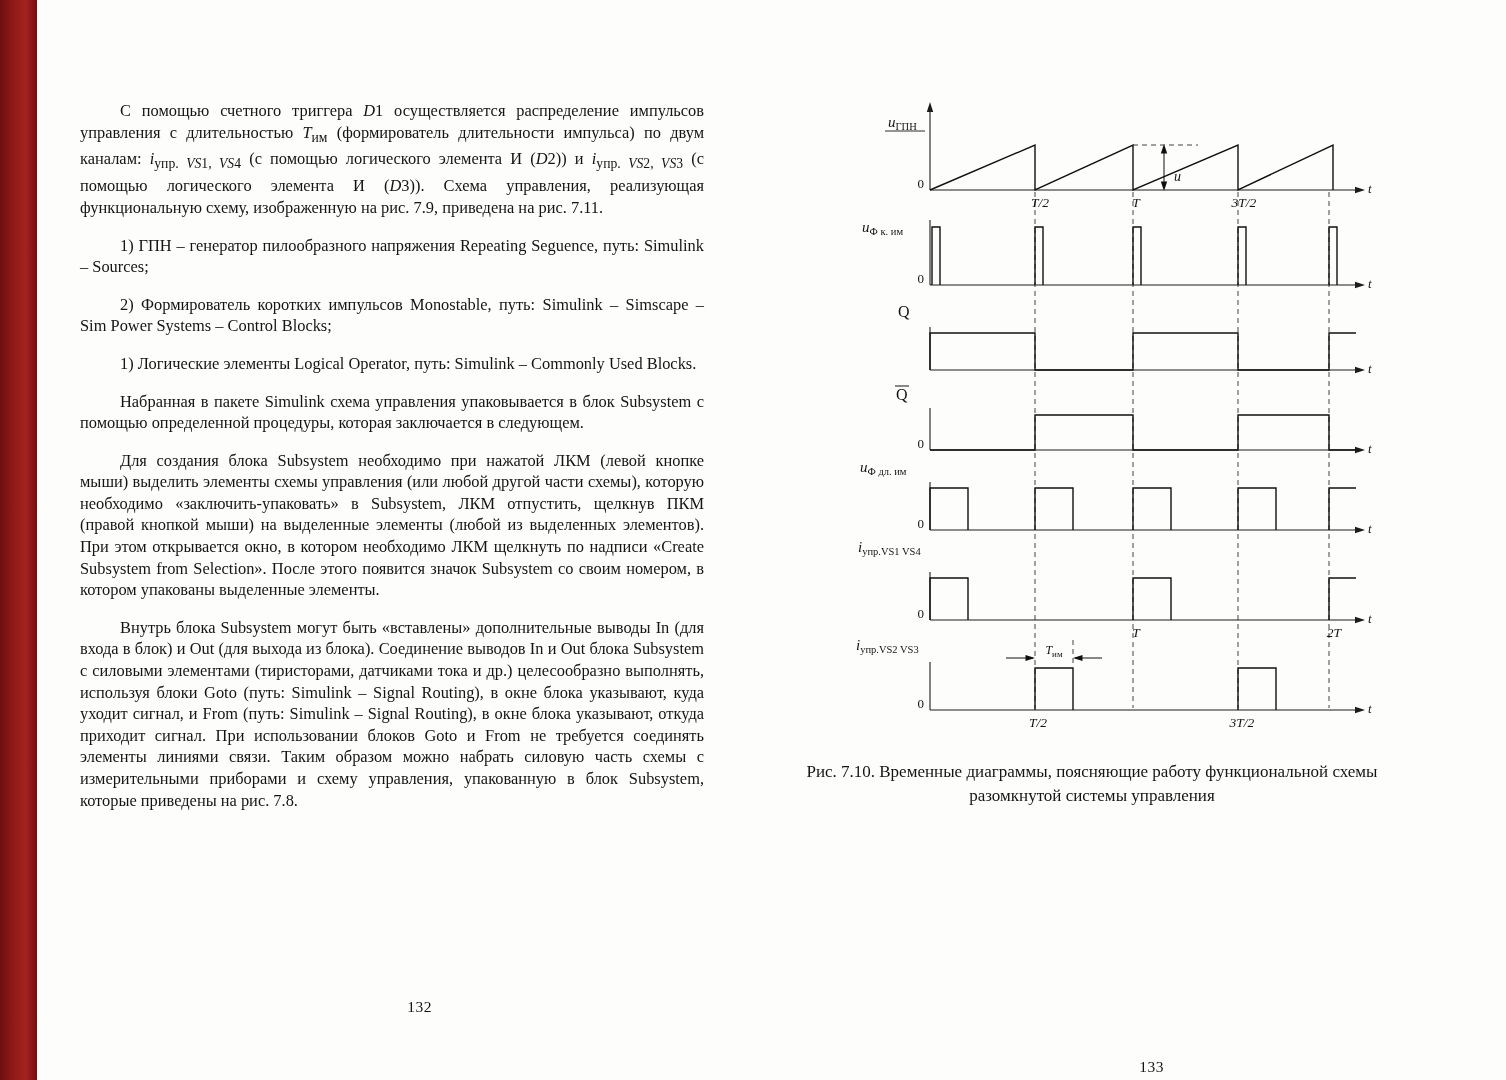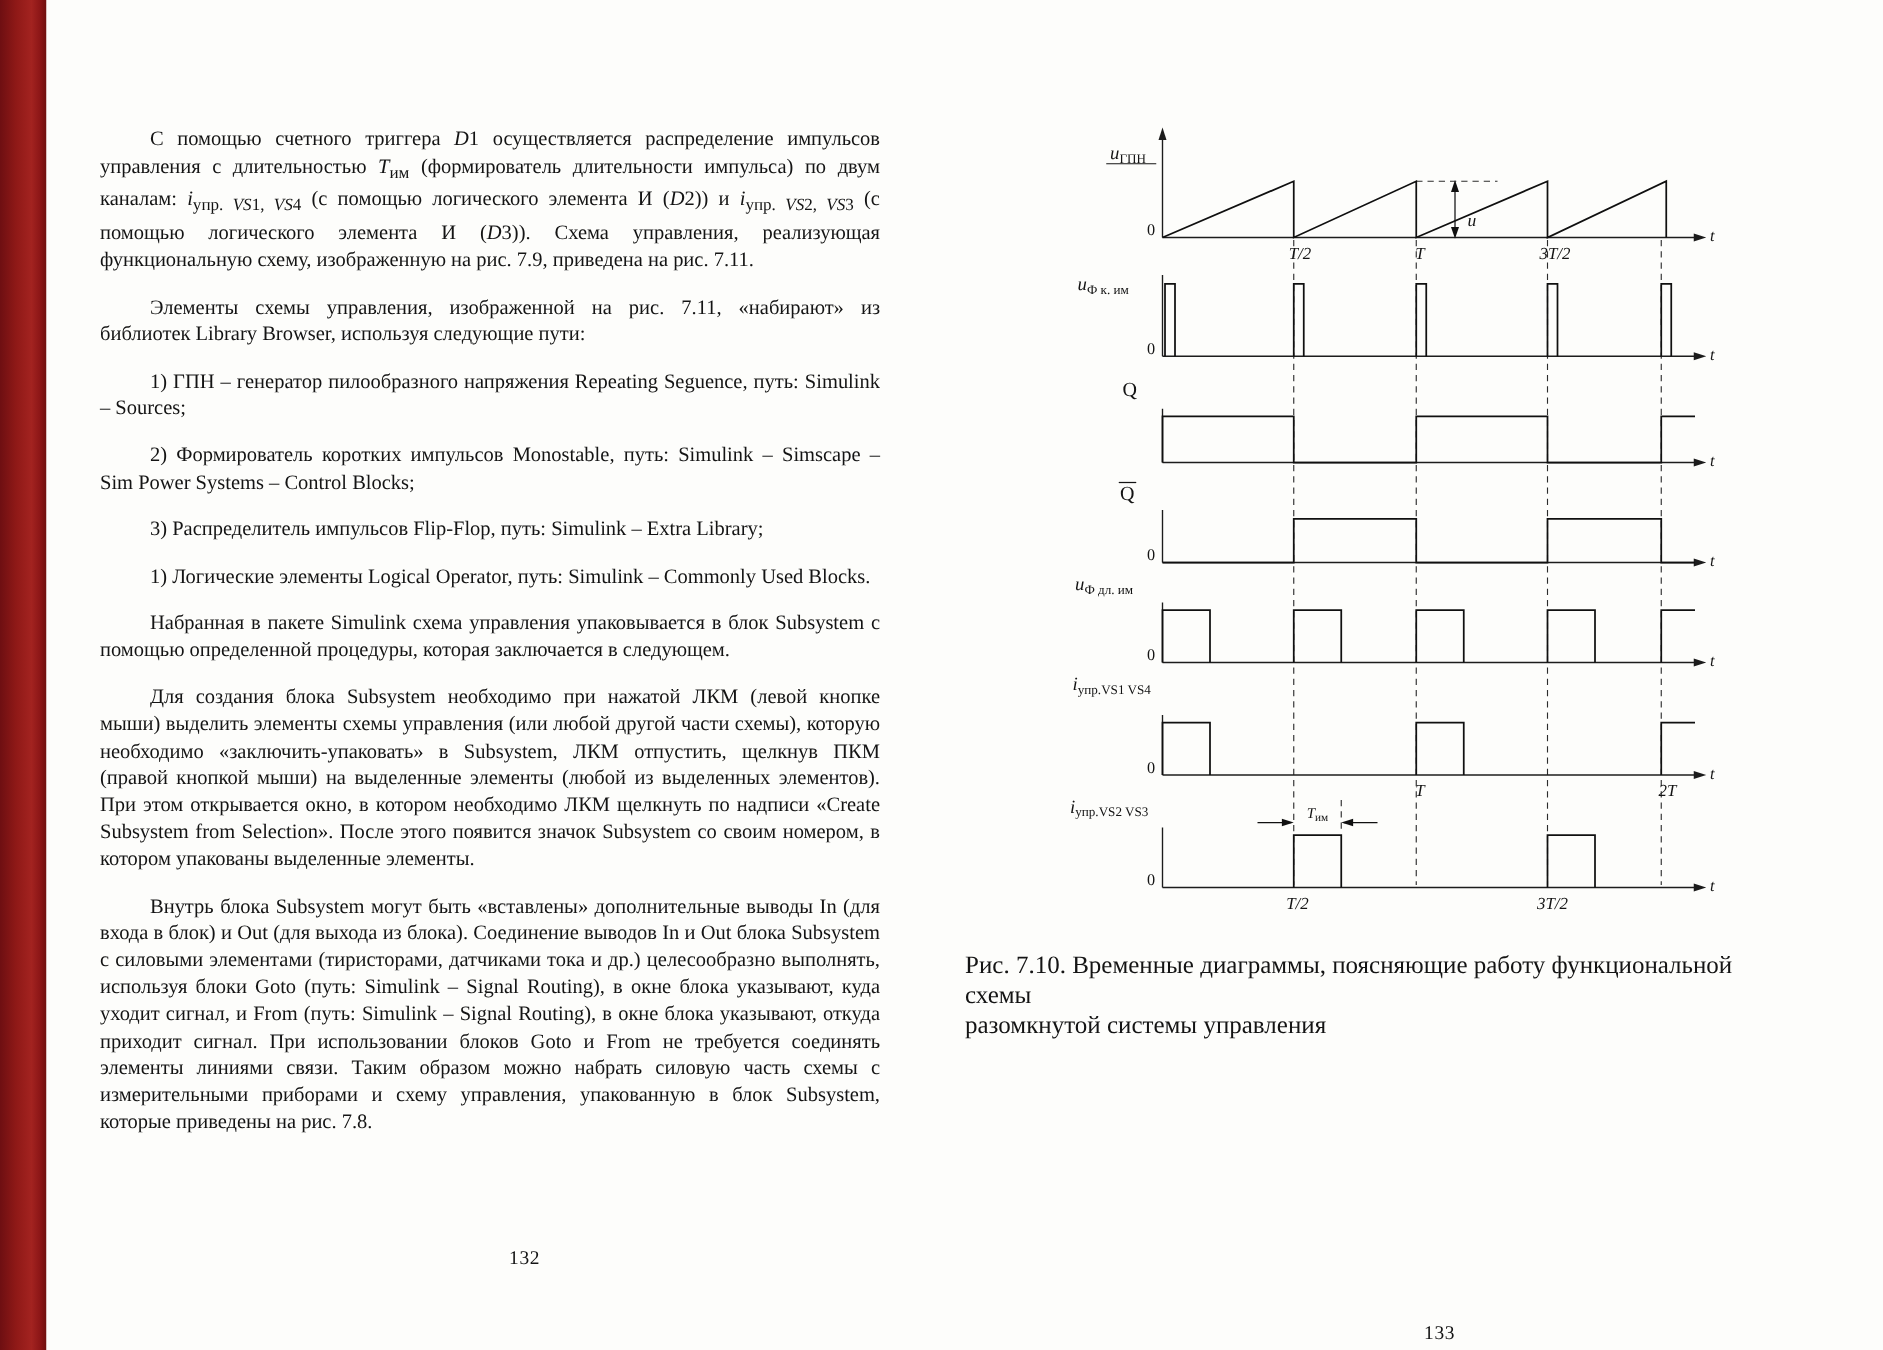--- a/index.html
+++ b/index.html
@@ -18,35 +18,33 @@
   }
   .textblock p{margin:16px;text-indent:40px;}
   .pagenum{
     position:absolute;width:80px;text-align:right;
     font-size:15.5px;letter-spacing:.5px;
   }
   .pagenum-left{left:352px;top:998px;}
   .pagenum-right{left:1084px;top:1058px;}
   .figure-caption{
     position:absolute;left:772px;top:760px;width:640px;
-    text-align:left;font-size:20px;line-height:24px;
+    text-align:center;font-size:17px;line-height:24px;
   }
   svg text{fill:#141414;}
 </style>
 </head>
 <body>
 
 <div class="spine"></div>
 
 <div class="textblock">
   <p>С помощью счетного триггера <i>D</i>1 осуществляется распределение импульсов управления с длительностью <i>Т</i><sub>им</sub> (формирователь длительности импульса) по двум каналам: <i>i</i><sub>упр. <i>VS</i>1, <i>VS</i>4</sub> (с помощью логического элемента И (<i>D</i>2)) и <i>i</i><sub>упр. <i>VS</i>2, <i>VS</i>3</sub> (с помощью логического элемента И (<i>D</i>3)). Схема управления, реализующая функциональную схему, изображенную на рис. 7.9, приведена на рис. 7.11.</p>
-  <p>Элементы схемы управления, изображенной на рис. 7.11, «набирают» из библиотек Library Browser, используя следующие пути:</p>
   <p>1) ГПН – генератор пилообразного напряжения Repeating Seguence, путь: Simulink – Sources;</p>
   <p>2) Формирователь коротких импульсов Monostable, путь: Simulink – Simscape – Sim Power Systems – Control Blocks;</p>
-  <p>3) Распределитель импульсов Flip-Flop, путь: Simulink – Extra Library;</p>
   <p>1) Логические элементы Logical Operator, путь: Simulink – Commonly Used Blocks.</p>
   <p>Набранная в пакете Simulink схема управления упаковывается в блок Subsystem с помощью определенной процедуры, которая заключается в следующем.</p>
   <p>Для создания блока Subsystem необходимо при нажатой ЛКМ (левой кнопке мыши) выделить элементы схемы управления (или любой другой части схемы), которую необходимо «заключить-упаковать» в Subsystem, ЛКМ отпустить, щелкнув ПКМ (правой кнопкой мыши) на выделенные элементы (любой из выделенных элементов). При этом открывается окно, в котором необходимо ЛКМ щелкнуть по надписи «Create Subsystem from Selection». После этого появится значок Subsystem со своим номером, в котором упакованы выделенные элементы.</p>
   <p>Внутрь блока Subsystem могут быть «вставлены» дополнительные выводы In (для входа в блок) и Out (для выхода из блока). Соединение выводов In и Out блока Subsystem с силовыми элементами (тиристорами, датчиками тока и др.) целесообразно выполнять, используя блоки Goto (путь: Simulink – Signal Routing), в окне блока указывают, куда уходит сигнал, и From (путь: Simulink – Signal Routing), в окне блока указывают, откуда приходит сигнал. При использовании блоков Goto и From не требуется соединять элементы линиями связи. Таким образом можно набрать силовую часть схемы с измерительными приборами и схему управления, упакованную в блок Subsystem, которые приведены на рис. 7.8.</p>
 </div>
 <div class="pagenum pagenum-left">132</div>
 
 <svg style="position:absolute;left:778px;top:80px;" width="600" height="660" viewBox="0 0 600 660" font-family="&quot;Liberation Serif&quot;, serif">
 
   <g stroke="#2c2c2c" stroke-width="0.9" stroke-dasharray="5 4" fill="none">

